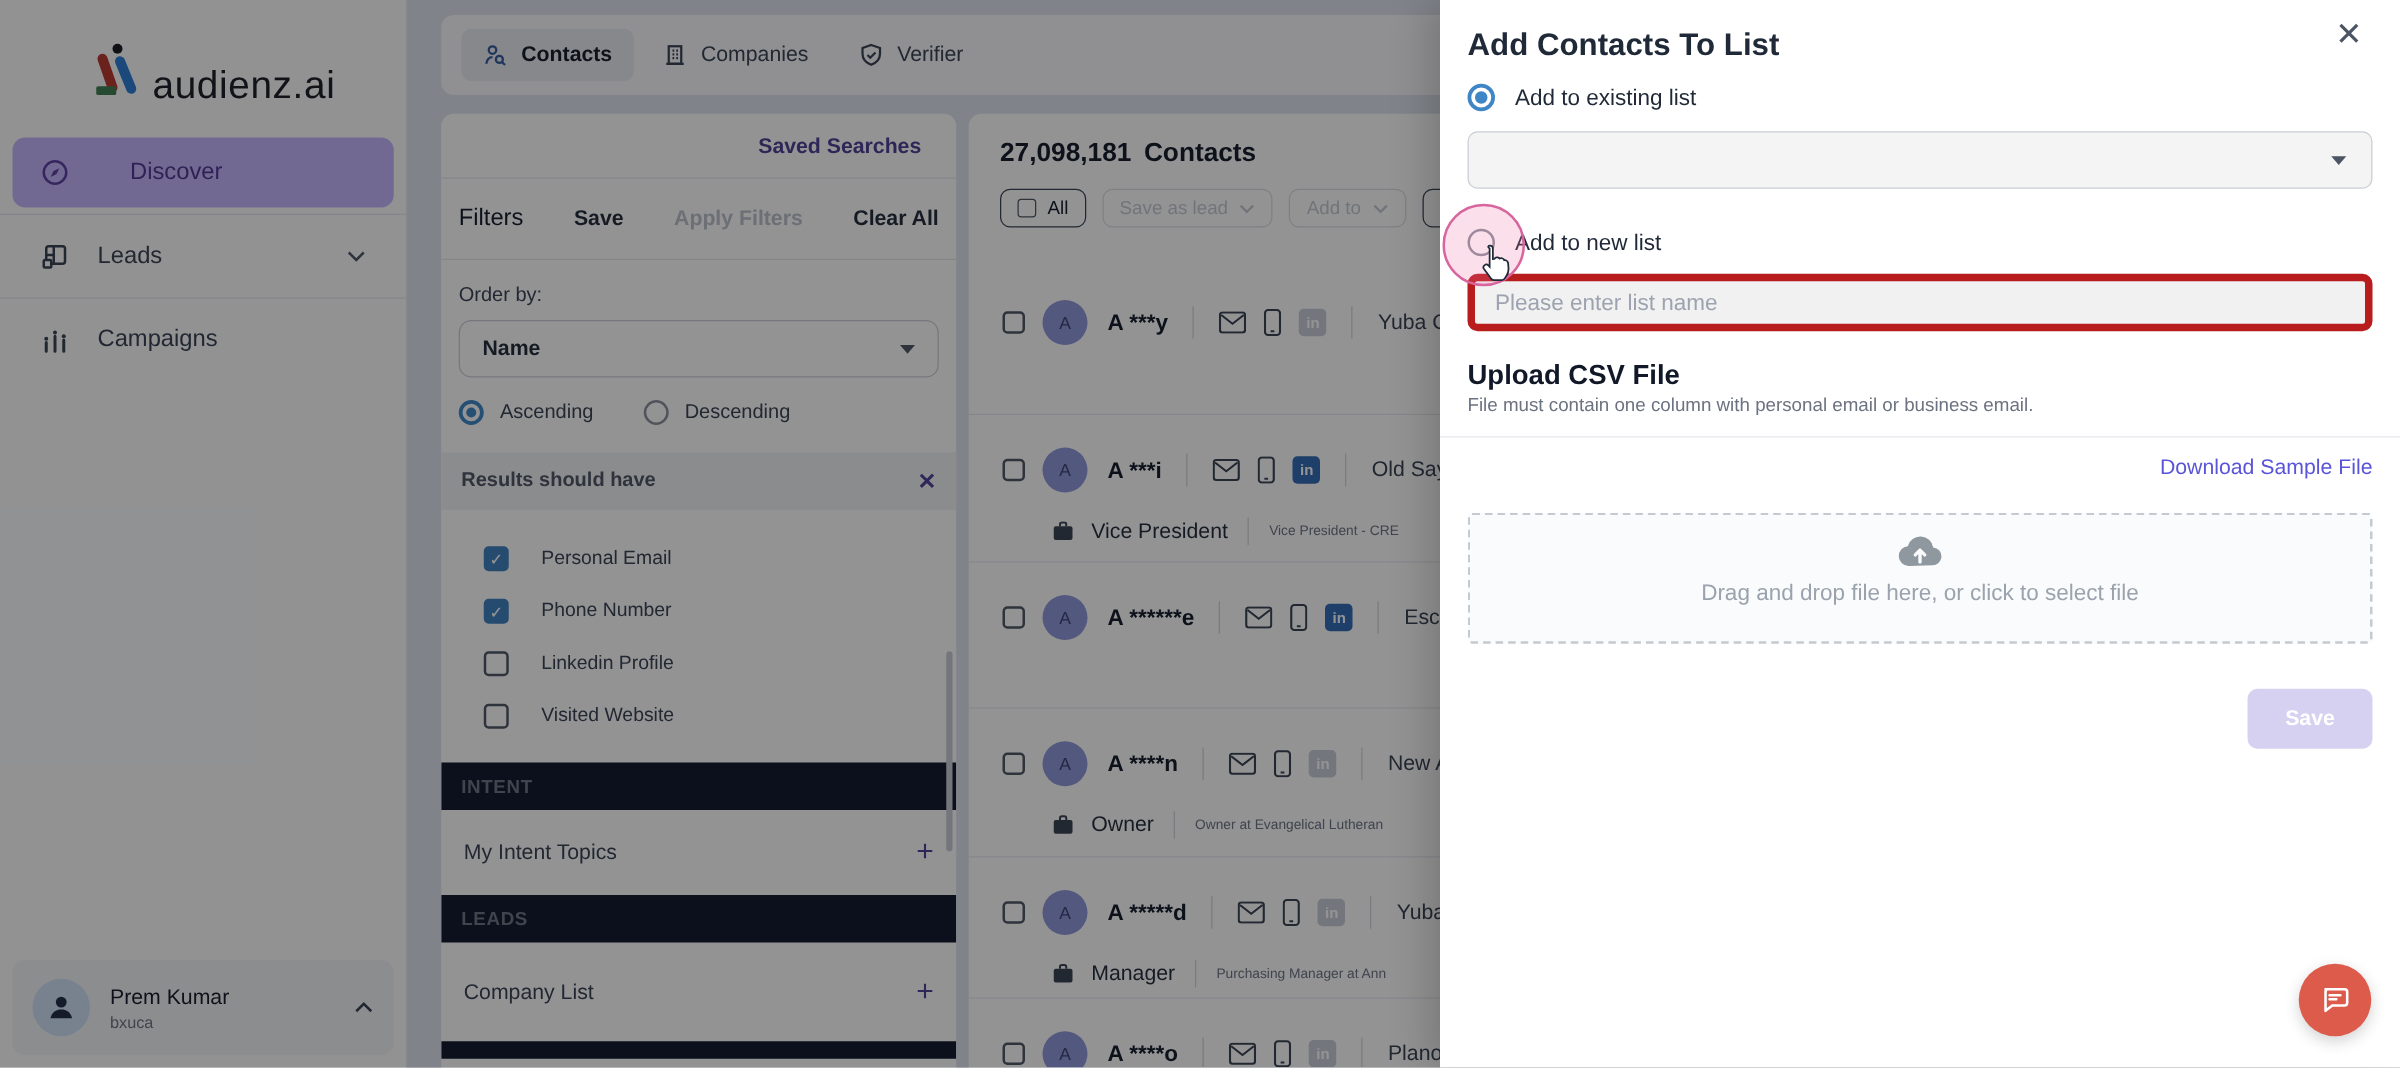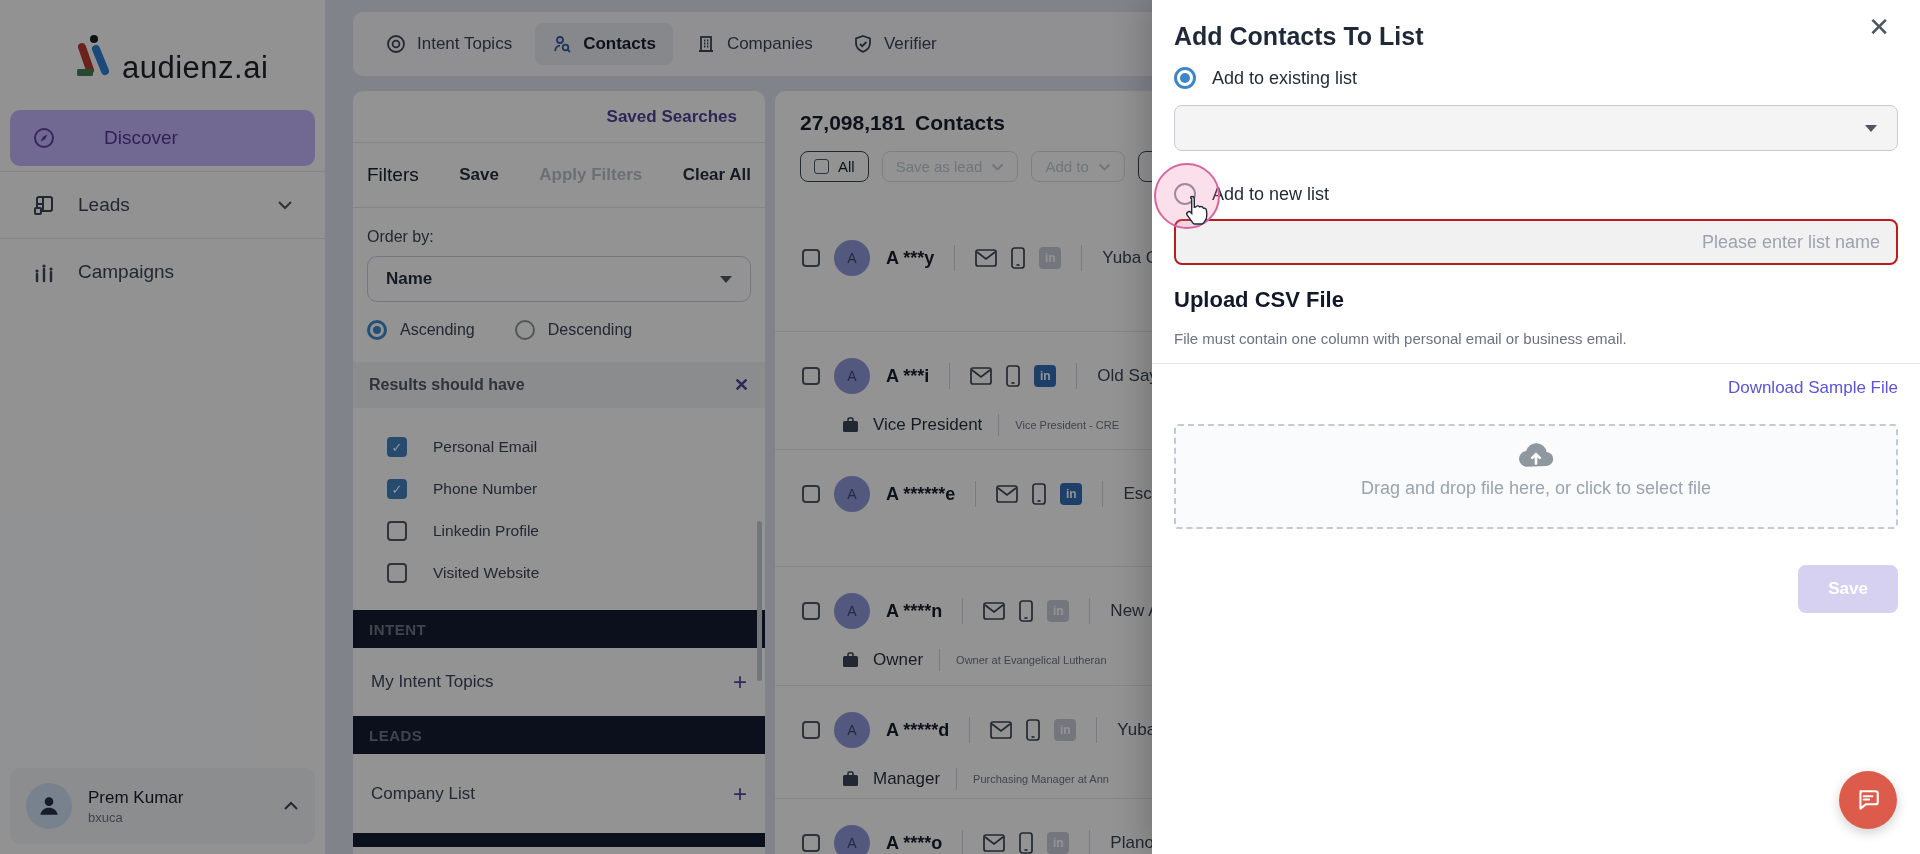--- a/index.html
+++ b/index.html
@@ -88,24 +88,24 @@
   .m-title { padding-top:22px; font-size:25px; font-weight:600; color:#1f2937; }
   .m-radio-row { margin-top:16px; display:flex; align-items:center; gap:16px; position:relative; }
   .m-radio { width:22px; height:22px; border-radius:50%; border:2px solid #8a919a; flex:none; position:relative; }
   .m-radio.checked { border:3px solid #3e86c6; }
   .m-radio.checked::after { content:''; position:absolute; inset:3px; border-radius:50%; background:#3e86c6; }
   .m-radio-label { font-size:18px; color:#1f2937; }
   .m-select { margin-top:16px; height:46px; background:#f4f4f5; border:1px solid #c9cdd2; border-radius:8px; display:flex; align-items:center; justify-content:flex-end; padding:0 20px; }
   .m-radio-row.new { margin-top:32px; }
   .ripple { position:absolute; left:-22px; top:-22px; width:66px; height:66px; border-radius:50%; background:rgba(236,112,170,.22); border:2px solid #d8659d; pointer-events:none; }
   .cursor { position:absolute; left:8px; top:10px; z-index:3; }
-  .m-input { margin-top:14px; width:100%; height:46px; background:#f1f1f2; border:2px solid #b91c1c; border-radius:8px; padding:0 16px; font-size:18px; font-family:"Liberation Sans",sans-serif; color:#1f2937;text-align:right; }
+  .m-input { margin-top:14px; width:100%; height:46px; background:#f1f1f2; border:6px solid #b91c1c; border-radius:8px; padding:0 16px; font-size:18px; font-family:"Liberation Sans",sans-serif; color:#1f2937; }
   .m-input::placeholder { color:#9ca3af; }
   .m-upload-title { margin-top:22px; font-size:22px; font-weight:700; color:#111827; }
-  .m-upload-sub { margin-top:17px; font-size:15px; color:#6b7280; }
+  .m-upload-sub { margin-top:3px; font-size:15px; color:#6b7280; }
   .m-div { margin:16px -22px 0 -22px; border-top:1px solid #e5e7eb; }
   .m-link-row { margin-top:14px; text-align:right; }
   .m-link { color:#5a54d8; font-size:17px; font-weight:500; }
   .dropzone { margin-top:26px; height:105px; border:2px dashed #c4cad1; border-radius:4px; background:#fafbfc; display:flex; flex-direction:column; align-items:center; padding-top:12px; gap:10px; }
   .dz-text { font-size:18px; color:#9aa3ad; }
   .m-save-row { margin-top:36px; display:flex; justify-content:flex-end; }
   .m-save { width:100px; height:48px; background:#d7d1f1; color:#fff; border:none; border-radius:8px; font-size:17px; font-weight:600; font-family:"Liberation Sans",sans-serif; }
   
   .chat-fab { position:absolute; left:1839px; top:771px; width:58px; height:58px; border-radius:50%; background:#dd5b4a; display:flex; align-items:center; justify-content:center; z-index:20; box-shadow:0 4px 12px rgba(0,0,0,.18); }
   .icon { flex:none; display:inline-flex; }
@@ -177,29 +177,20 @@
     </span>
     <span class="chev icon">
       <svg width="16" height="10" viewBox="0 0 16 10" fill="none" stroke="#374151" stroke-width="2">
           <polyline points="2,8 8,2 14,8"></polyline>
         </svg>
     </span>
   </div>
 </div>
 
 <div class="topnav">
-  <div class="tab">
-    <span class="icon">
-      <svg width="20" height="20" viewBox="0 0 20 20" fill="none" stroke="#374151" stroke-width="1.8">
-        <circle cx="10" cy="10" r="8"></circle>
-          <circle cx="10" cy="10" r="3.4"></circle>
-      </svg>
-    </span>
-    <span>Intent Topics</span>
-  </div>
   <div class="tab active">
     <span class="icon">
       <svg width="20" height="20" viewBox="0 0 20 20" fill="none" stroke="#33589c" stroke-width="1.8">
         <circle cx="8" cy="6" r="3"></circle>
         <path d="M3 17c.6-3.6 2.6-5.3 5-5.3"></path>
         <circle cx="13.5" cy="13.5" r="2.8"></circle>
         <path d="M15.6 15.6 L18 18"></path>
       </svg>
     </span>
     <span>Contacts</span>

